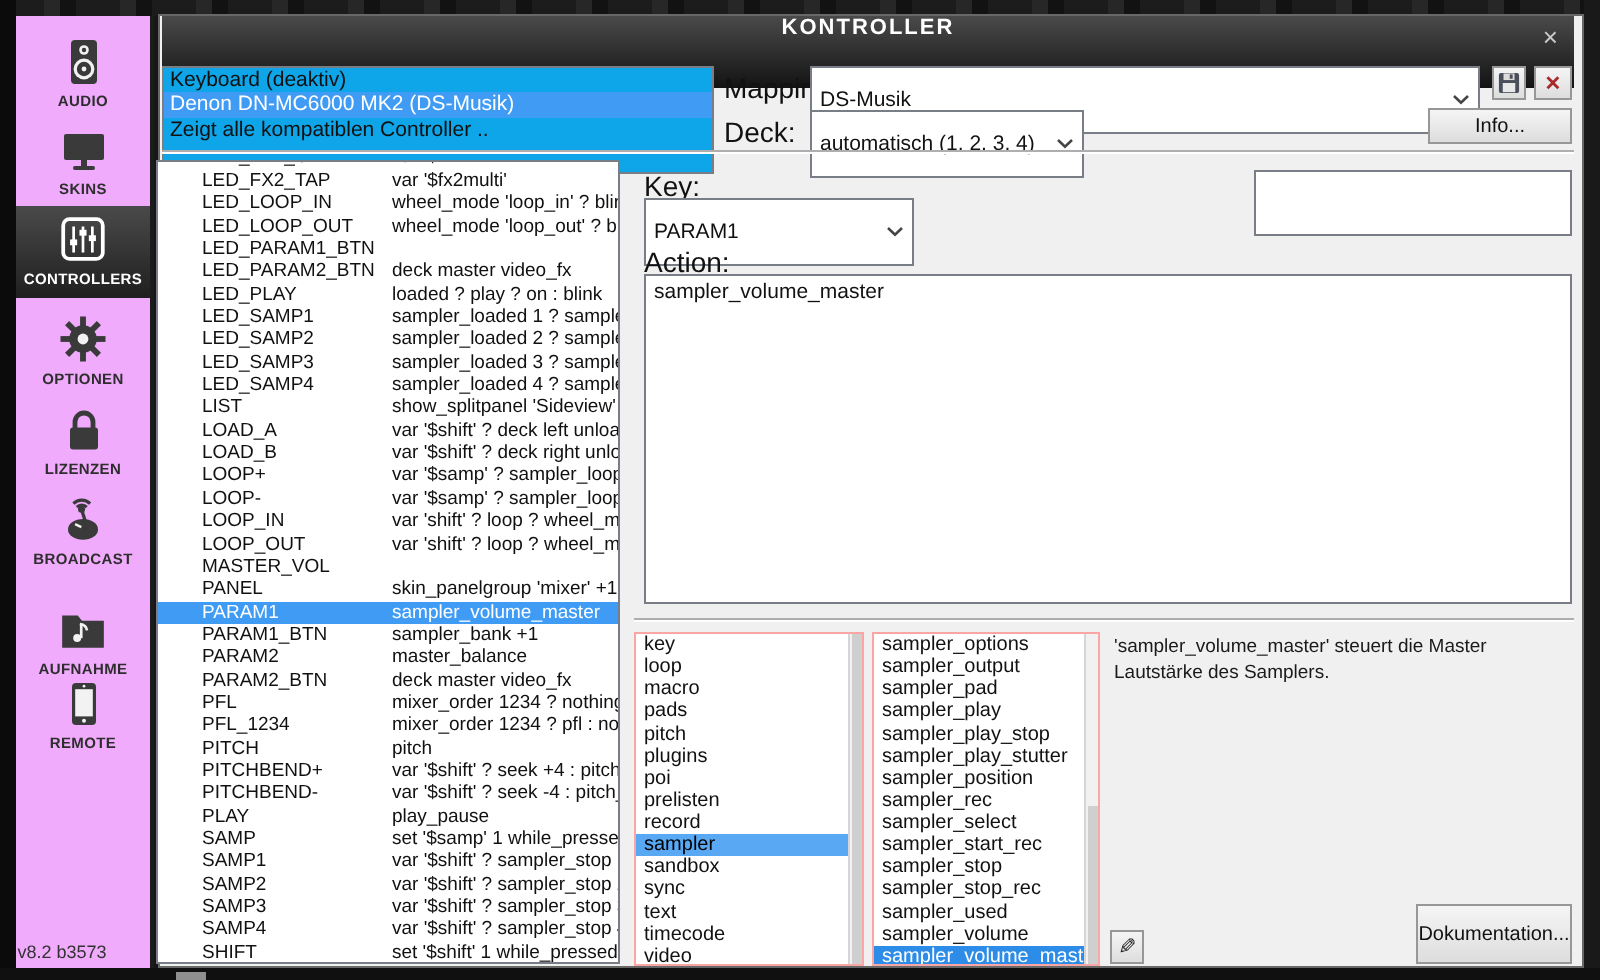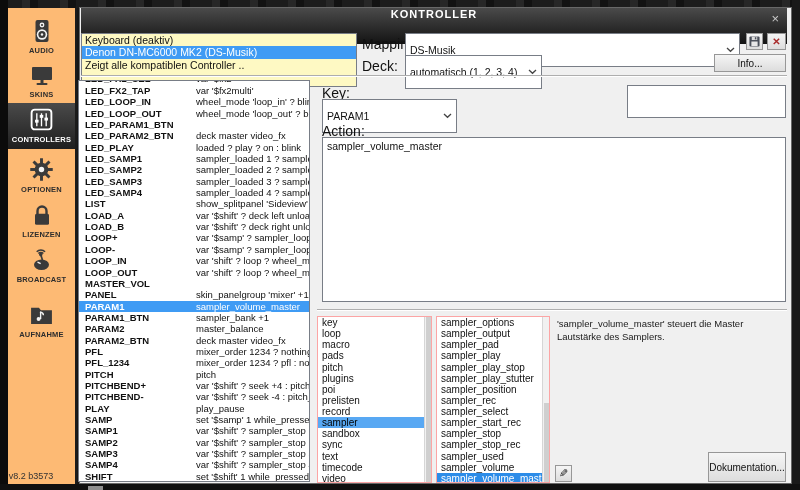--- a/index.html
+++ b/index.html
@@ -8,21 +8,21 @@
 svg{display:block}
 
 
 .strip-top{position:absolute;left:0;top:0;width:800px;height:8px;background:repeating-linear-gradient(90deg,#1c1c1c 0 22px,#272727 22px 30px,#121212 30px 38px)}
 .strip-left{position:absolute;left:0;top:0;width:8px;height:490px;background:#0b0b0b}
 .strip-right{position:absolute;left:792px;top:0;width:8px;height:490px;background:#191919}
 .strip-bottom{position:absolute;left:0;top:484px;width:800px;height:6px;background:#101010}
 .notch{position:absolute;left:88px;top:486px;width:15px;height:4px;background:#8f8f8f}
 
 
-.sidebar{position:absolute;left:8px;top:8px;width:69px;height:476px;background:#fdba74;border-right:2px solid #1b1b1b}
+.sidebar{position:absolute;left:8px;top:8px;width:69px;height:476px;background:#f0abfc;border-right:2px solid #1b1b1b}
 .side-item{position:absolute;left:0;width:67px;text-align:center;cursor:pointer;padding-top:3px}
 .side-item .ic{height:27px;display:flex;align-items:center;justify-content:center}
 .side-item .lbl{font-size:7.5px;font-weight:bold;color:#2d2d2d;letter-spacing:.2px;display:block;margin-top:2px}
 .side-item.sel{background:linear-gradient(180deg,#4a4a4a,#1f1f1f)}
 .side-item.sel .lbl{color:#fff}
 .version{position:absolute;left:0;top:463px;width:46px;text-align:center;font-size:9px;color:#333}
 
 
 .dialog{position:absolute;left:79px;top:7px;width:713px;height:477px;background:#f0f0f0;border:1px solid #686868}
 .titlebar{position:absolute;left:81px;top:8px;width:706px;height:36px;background:linear-gradient(180deg,#4a4a4a,#131313);display:flex;justify-content:center}
@@ -31,28 +31,28 @@
 
 
 .flabel{position:absolute;font-size:14px;color:#111}
 .combo{position:absolute;background:#fff;border:1px solid #787d86;display:flex;align-items:center;padding:16px 4px;cursor:pointer}
 .combo .tx{flex:1;font-size:10.5px;white-space:nowrap;overflow:hidden}
 .btn{position:absolute;background:linear-gradient(180deg,#f5f5f5,#dddddd);border:1px solid #979797;font-size:10px;color:#111;display:flex;align-items:center;justify-content:center;cursor:pointer}
 .hr{position:absolute;height:2px;background:linear-gradient(180deg,#aeaeae 0 1px,#ffffff 1px 2px)}
 .whitebox{position:absolute;background:#fff;border:1px solid #787d86}
 
 
-.ctrl-list{position:absolute;left:81px;top:33px;width:276px;height:54px;background:#fef9c3;border:1px solid #787d86;overflow:hidden}
+.ctrl-list{position:absolute;left:81px;top:33px;width:276px;height:54px;background:#0ea5e9;border:1px solid #787d86;overflow:hidden}
 .crow{height:12.3px;line-height:12.3px;font-size:10.5px;padding-left:3px;white-space:nowrap;overflow:hidden;cursor:pointer}
 .crow.sel{background:#3f9bf4;color:#fff}
 
 
 .mainlist{position:absolute;left:78px;top:80px;width:232px;height:402px;background:#fff;border:1px solid #787d86;overflow:hidden;cursor:default}
 .kbrow{position:relative;height:11.35px;white-space:nowrap;overflow:hidden;cursor:pointer}
-.kbrow .k{position:absolute;left:6px;top:0;font-weight:bold;font-size:9.5px;line-height:11.35px}
+.kbrow .k{position:absolute;left:22px;top:0;font-weight:normal;font-size:9.5px;line-height:11.35px}
 .kbrow .v{position:absolute;left:117px;top:0;font-size:9.5px;line-height:11.35px}
 .kbrow.sel{background:#3f9bf4}
 .kbrow.sel .k,.kbrow.sel .v{color:#fff}
 .kbrow.pt{height:4px}
 .kbrow.pt .k,.kbrow.pt .v{top:-8px}
 
 
 .abox{position:absolute;background:#fff;border:1px solid #787d86;font-size:10.5px;padding:2px 4px;color:#111;overflow:hidden}
 
 
@@ -164,20 +164,31 @@
       <svg viewBox="0 0 24 24" width="25" height="25">
           <path d="M2 5.5 h7.5 l2 2.5 H22 v13 H2 z" fill="#3a3a3a"></path>
           <g fill="#f2f2f2">
             <circle cx="9.2" cy="16.3" r="1.9"></circle>
             <rect x="10.5" y="9.6" width="1.3" height="6.8"></rect>
             <path d="M10.5 9.6 q3.2 .4 3.4 3.1" stroke="#f2f2f2" fill="none" stroke-width="1.3"></path>
           </g>
         </svg>
     </span>
     <span class="lbl">AUFNAHME</span>
+  </div>
+  <div class="side-item" style="top:327px">
+    <span class="ic">
+      <svg viewBox="0 0 24 24" width="24" height="24">
+          <rect x="6" y="1.5" width="12" height="21" rx="2" fill="#3a3a3a"></rect>
+          <rect x="7.6" y="4.6" width="8.8" height="13.6" fill="#f2f2f2"></rect>
+          <circle cx="12" cy="3.1" r="0.7" fill="#f2f2f2"></circle>
+          <circle cx="12" cy="20.4" r="1" fill="#f2f2f2"></circle>
+        </svg>
+    </span>
+    <span class="lbl">REMOTE</span>
   </div>
   <div class="version">v8.2 b3573</div>
 </div>
 
 <div class="dialog"></div>
 
 <div class="titlebar">
   <span class="t">KONTROLLER</span>
   <span class="close-x">×</span>
 </div>

